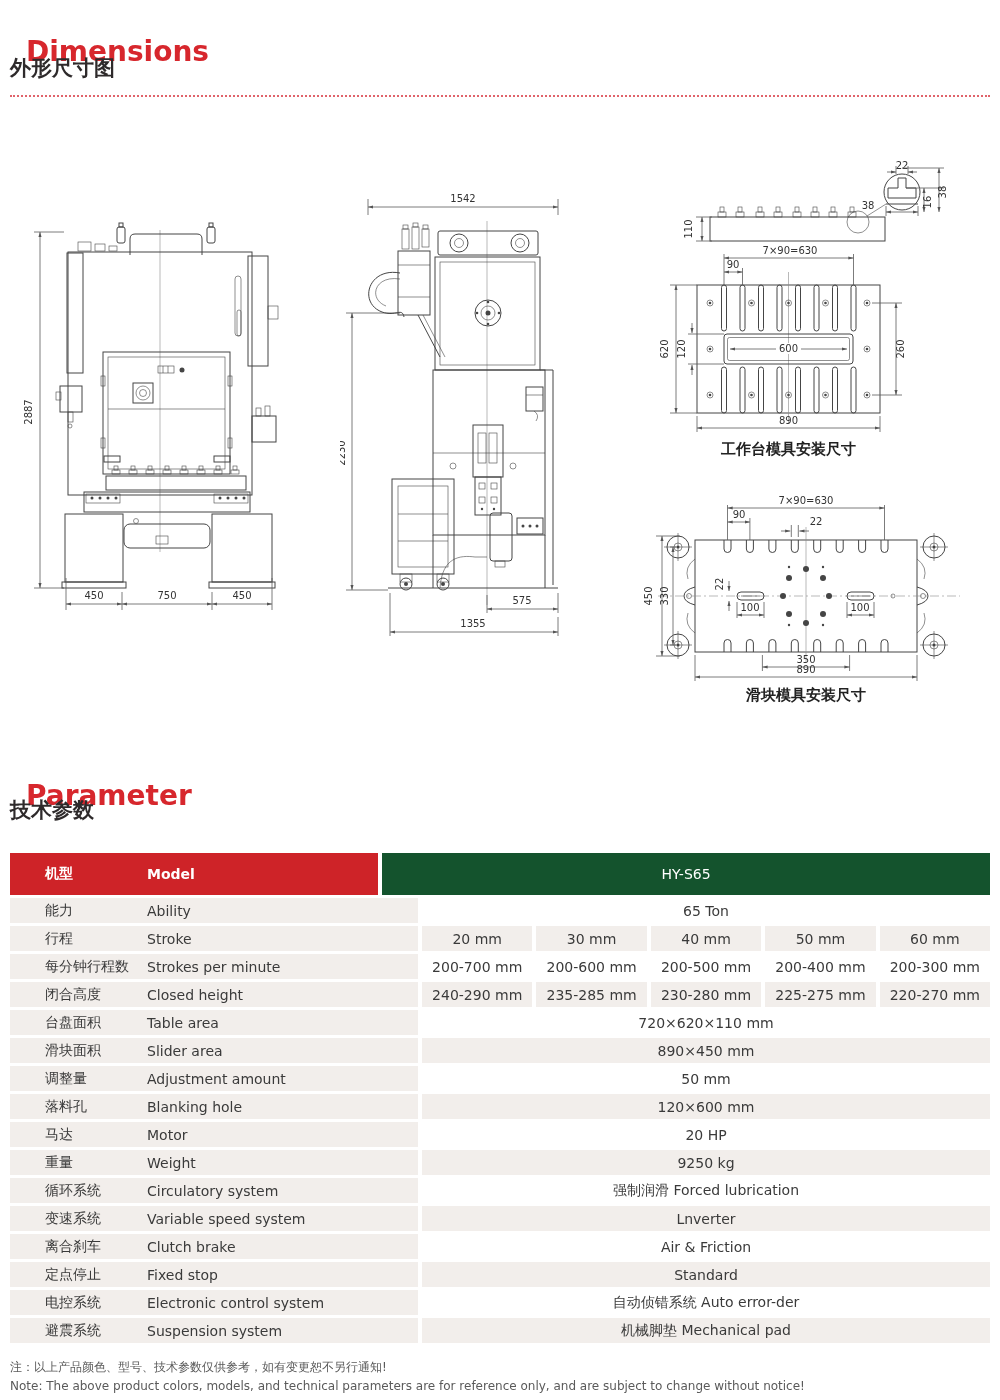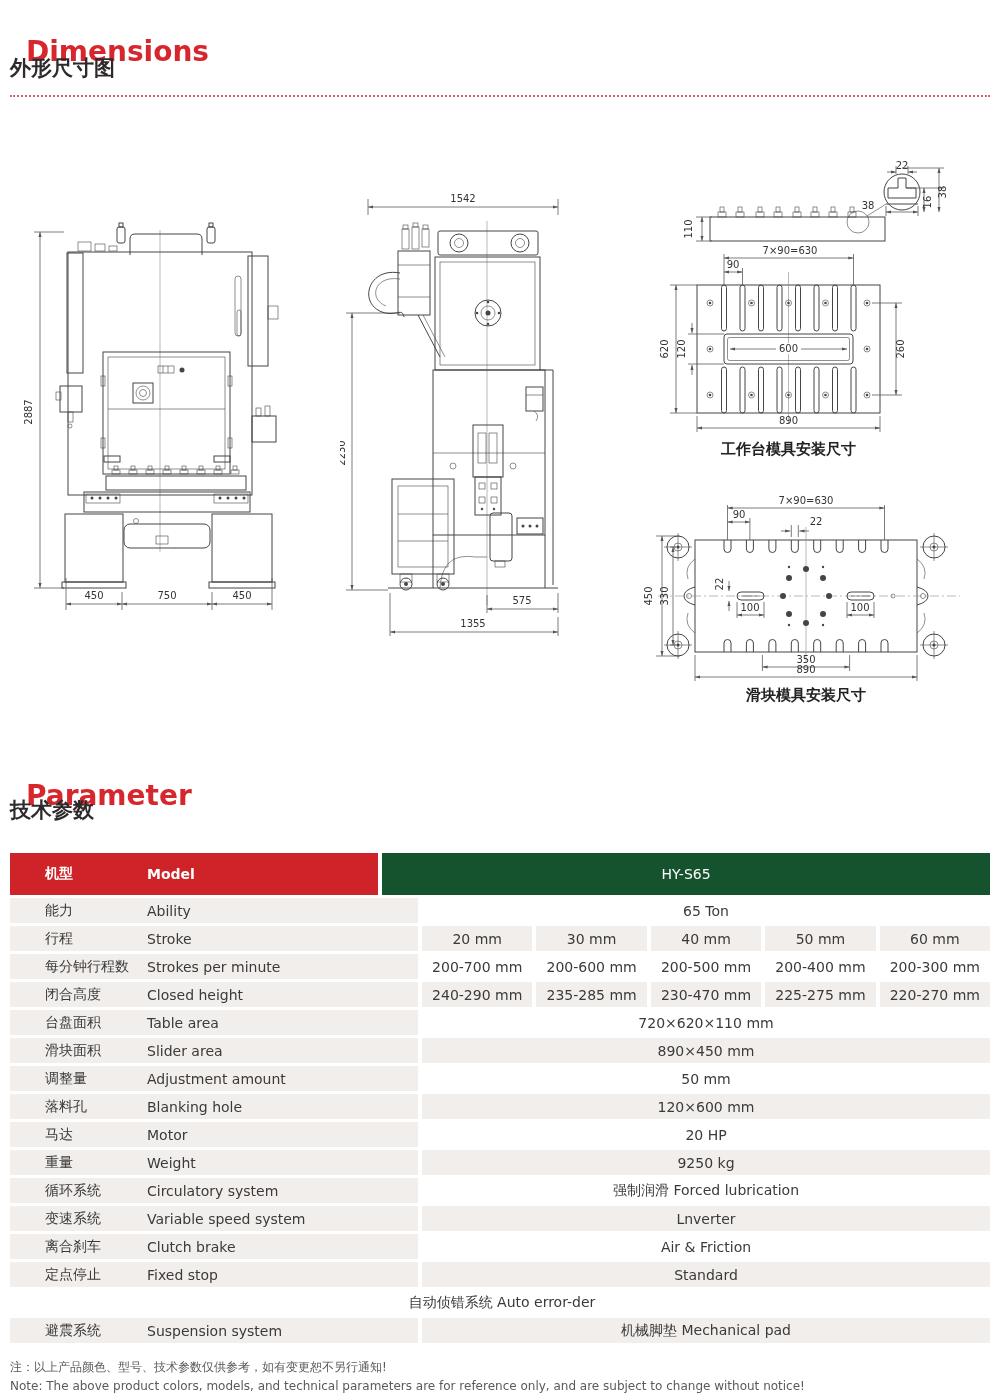--- a/index.html
+++ b/index.html
@@ -578,21 +578,21 @@
       </div>
     </div>
     <div class="prow">
       <div class="lbl">
           <span class="cnc">闭合高度</span>
           <span>Closed height</span>
         </div>
       <div class="vals">
         <div class="val">240-290 mm</div>
         <div class="val">235-285 mm</div>
-        <div class="val">230-470 mm</div>
+        <div class="val">230-280 mm</div>
         <div class="val">225-275 mm</div>
         <div class="val">220-270 mm</div>
       </div>
     </div>
     <div class="prow">
       <div class="lbl">
           <span class="cnc">台盘面积</span>
           <span>Table area</span>
         </div>
       <div class="vals">
@@ -674,20 +674,24 @@
     <div class="prow">
       <div class="lbl">
           <span class="cnc">定点停止</span>
           <span>Fixed stop</span>
         </div>
       <div class="vals">
           <div class="val">Standard</div>
         </div>
     </div>
     <div class="prow">
+      <div class="lbl">
+          <span class="cnc">电控系统</span>
+          <span>Electronic control system</span>
+        </div>
       <div class="vals">
           <div class="val">自动侦错系统 Auto error-der</div>
         </div>
     </div>
     <div class="prow">
       <div class="lbl">
           <span class="cnc">避震系统</span>
           <span>Suspension system</span>
         </div>
       <div class="vals">

